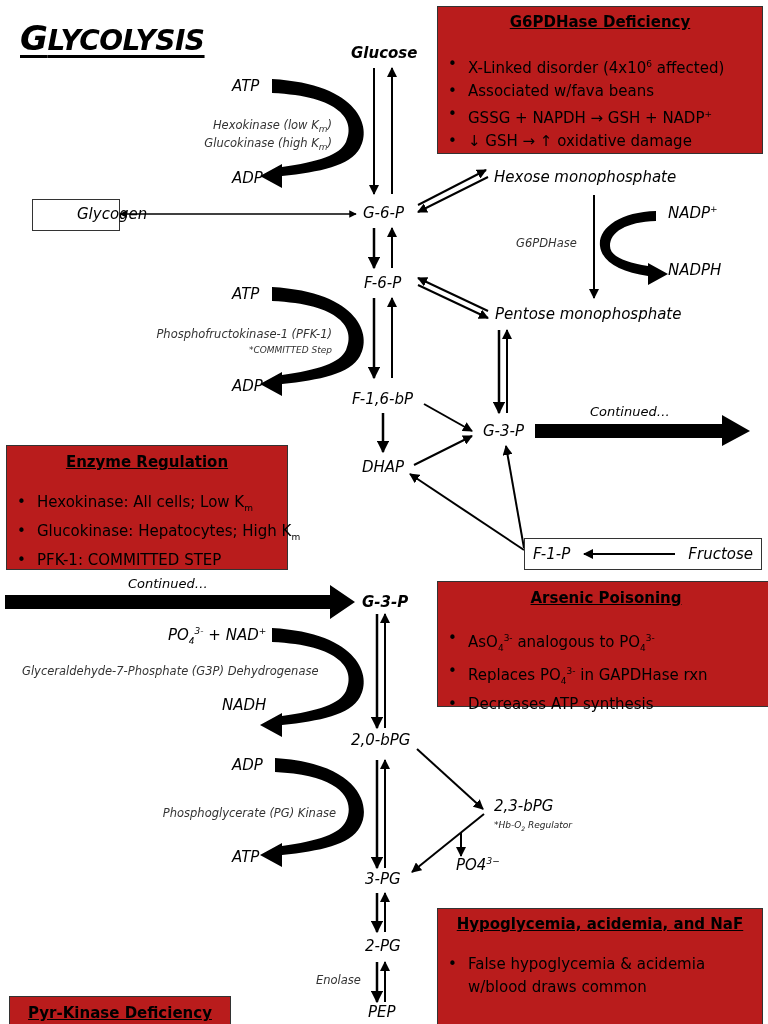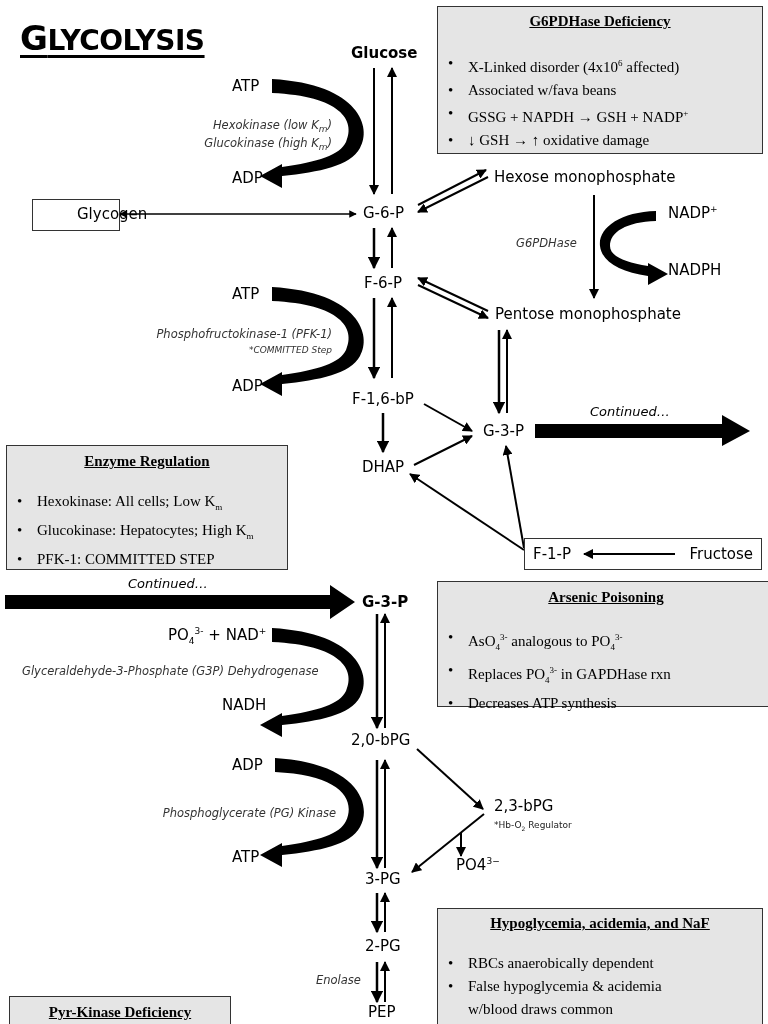--- a/index.html
+++ b/index.html
@@ -1,28 +1,28 @@
 <!DOCTYPE html>
 <html><head>
 <meta charset="utf-8">
 <style>
   html, body { margin:0; padding:0; background:#ffffff; }
   body { width:768px; height:1024px; position:relative; overflow:hidden; font-family:"DejaVu Sans", sans-serif; color:#000; }
   #diagram { position:absolute; left:0; top:0; width:768px; height:1024px; }
-  .abs { position:absolute; white-space:nowrap; }
+  .abs { position:absolute; white-space:nowrap;font-style:italic; }
   .title { left:20px; top:18px; font-size:28px; font-weight:bold; text-decoration:underline; text-decoration-thickness:3px; text-underline-offset:5px; letter-spacing:-0.5px; }
   .title .big { font-size:34px; }
   .node { font-size:15px; }
   .node-bold { font-size:15px; font-weight:bold; }
   .cof { font-size:15px; }
   .enz { font-size:11.5px; font-style:italic; color:#333; text-align:right; line-height:15px; }
   .enz-small { font-size:9px; font-style:italic; color:#333; text-align:right; }
   .note { font-size:9px; color:#222; }
   .cont { font-size:13px; font-style:italic;text-align:right; }
-  .box { position:absolute; border:1.5px solid #333; background:#e5e5e5; box-sizing:border-box;font-family:Liberation Serif, serif; }
+  .box { position:absolute; border:1.5px solid #333; background:#b91c1c; box-sizing:border-box; }
   .box h3 { margin:0; font-size:15px; font-weight:bold; text-decoration:underline; text-align:center; }
   .box ul { list-style:none; margin:0; padding:0; }
   .box li { position:relative; font-size:15px; line-height:23px; padding-left:30px; white-space:nowrap; }
   .box li::before { content:"•"; position:absolute; left:10px; }
   .smallbox { position:absolute; border:1.2px solid #333; box-sizing:border-box; font-size:15px; }
   sub, sup { font-size:9px; }
 </style>
 </head>
 <body>
 
@@ -140,21 +140,21 @@
 <div class="abs cof" style="left:168px;top:626px;" data-name="cofactor-po4-nad"><span>PO</span><sub>4</sub><sup>3-</sup><span> + NAD</span><sup>+</sup></div>
 <div class="abs cof" style="left:222px;top:696px;" data-name="cofactor-nadh">NADH</div>
 <div class="abs cof" style="left:232px;top:756px;" data-name="cofactor-pgk-adp">ADP</div>
 <div class="abs cof" style="left:232px;top:848px;" data-name="cofactor-pgk-atp">ATP</div>
 
 <div class="abs enz" style="right:436px;top:118px;" data-name="enzyme-hexokinase"><span>Hexokinase (low K</span><sub>m</sub><span>)</span></div>
 <div class="abs enz" style="right:436px;top:136px;" data-name="enzyme-glucokinase"><span>Glucokinase (high K</span><sub>m</sub><span>)</span></div>
 <div class="abs enz" style="right:436px;top:327px;" data-name="enzyme-pfk1">Phosphofructokinase-1 (PFK-1)</div>
 <div class="abs enz-small" style="right:436px;top:345px;" data-name="enzyme-pfk1-note">*COMMITTED Step</div>
 <div class="abs enz" style="left:516px;top:236px;" data-name="enzyme-g6pdhase">G6PDHase</div>
-<div class="abs enz" style="left:22px;top:664px;" data-name="enzyme-gapdh">Glyceraldehyde-3-Phosphate (G3P) Dehydrogenase</div>
+<div class="abs enz" style="left:22px;top:664px;" data-name="enzyme-gapdh">Glyceraldehyde-7-Phosphate (G3P) Dehydrogenase</div>
 <div class="abs enz" style="right:432px;top:806px;" data-name="enzyme-pg-kinase">Phosphoglycerate (PG) Kinase</div>
 <div class="abs enz" style="left:316px;top:973px;" data-name="enzyme-enolase">Enolase</div>
 
 <div class="abs cont" style="left:590px;top:404px;" data-name="continued-label-top">Continued…</div>
 <div class="abs cont" style="left:128px;top:576px;" data-name="continued-label-bottom">Continued…</div>
 
 <div class="box" style="left:437px;top:6px;width:326px;height:148px;" data-name="info-box-g6pd-deficiency">
   <h3 style="margin-top:6px;" data-name="info-box-heading">G6PDHase Deficiency</h3>
   <ul style="margin-top:22px;">
     <li data-name="list-item"><span>X-Linked disorder (4x10</span><sup>6</sup><span> affected)</span></li>
@@ -178,21 +178,20 @@
   <ul style="margin-top:20px;">
     <li data-name="list-item"><span>AsO</span><sub>4</sub><sup>3-</sup><span> analogous to PO</span><sub>4</sub><sup>3-</sup></li>
     <li data-name="list-item"><span>Replaces PO</span><sub>4</sub><sup>3-</sup><span> in GAPDHase rxn</span></li>
     <li data-name="list-item">Decreases ATP synthesis</li>
   </ul>
 </div>
 
 <div class="box" style="left:437px;top:908px;width:326px;height:130px;" data-name="info-box-hypoglycemia">
   <h3 style="margin-top:6px;" data-name="info-box-heading">Hypoglycemia, acidemia, and NaF</h3>
   <ul style="margin-top:20px;">
-    <li data-name="list-item">RBCs anaerobically dependent</li>
     <li data-name="list-item">False hypoglycemia &amp; acidemia</li>
     <li data-name="list-item-continuation" style="padding-left:30px;">w/blood draws common</li>
   </ul>
 </div>
 
 <div class="box" style="left:9px;top:996px;width:222px;height:40px;" data-name="info-box-pyr-kinase-deficiency">
   <h3 style="margin-top:7px;" data-name="info-box-heading">Pyr-Kinase Deficiency</h3>
 </div>
 
 <style>

